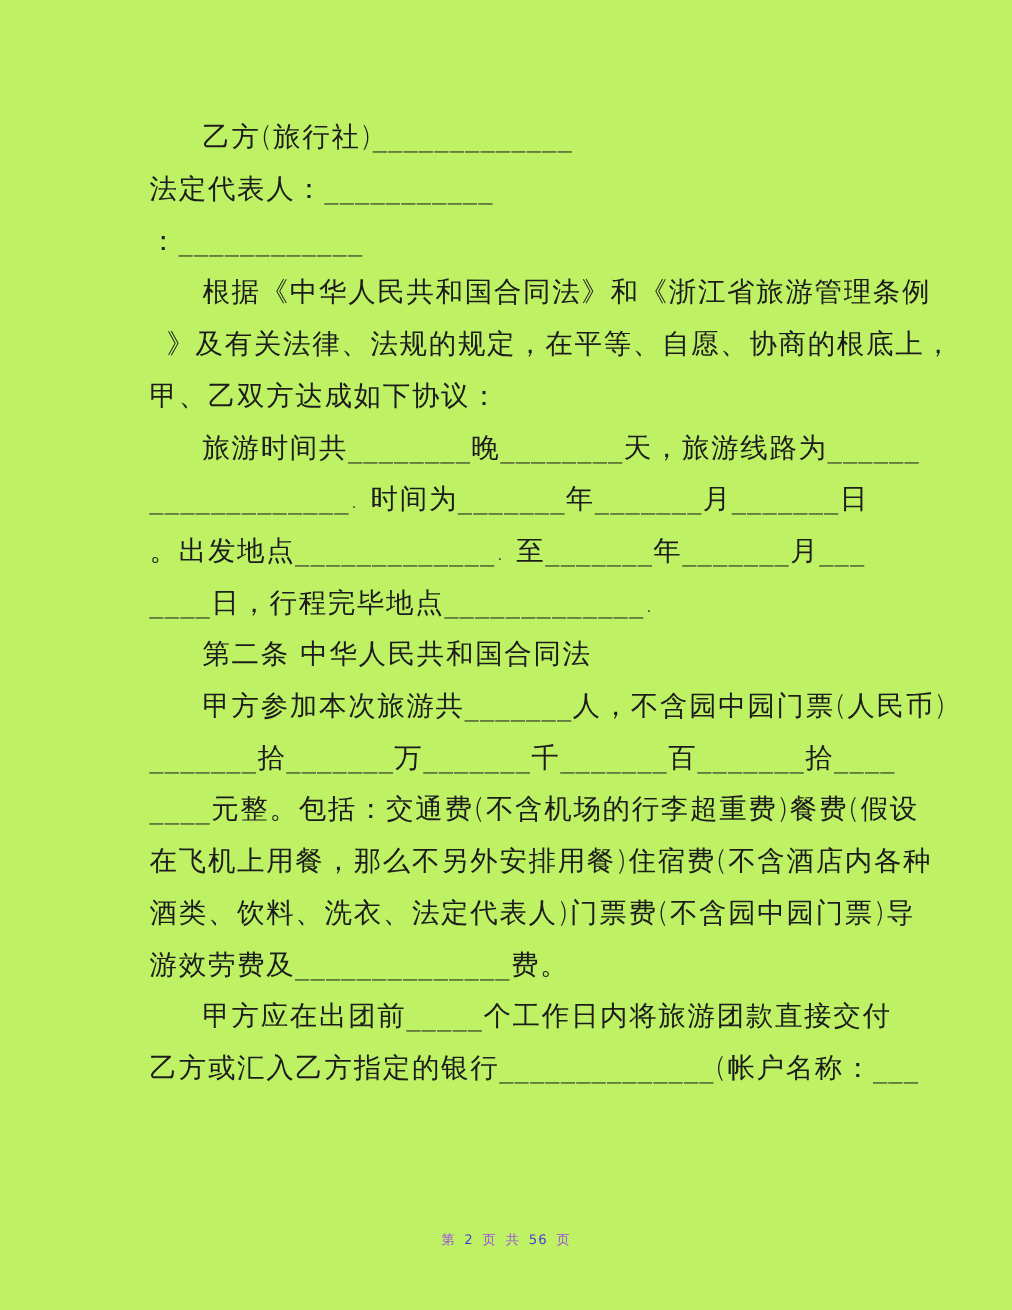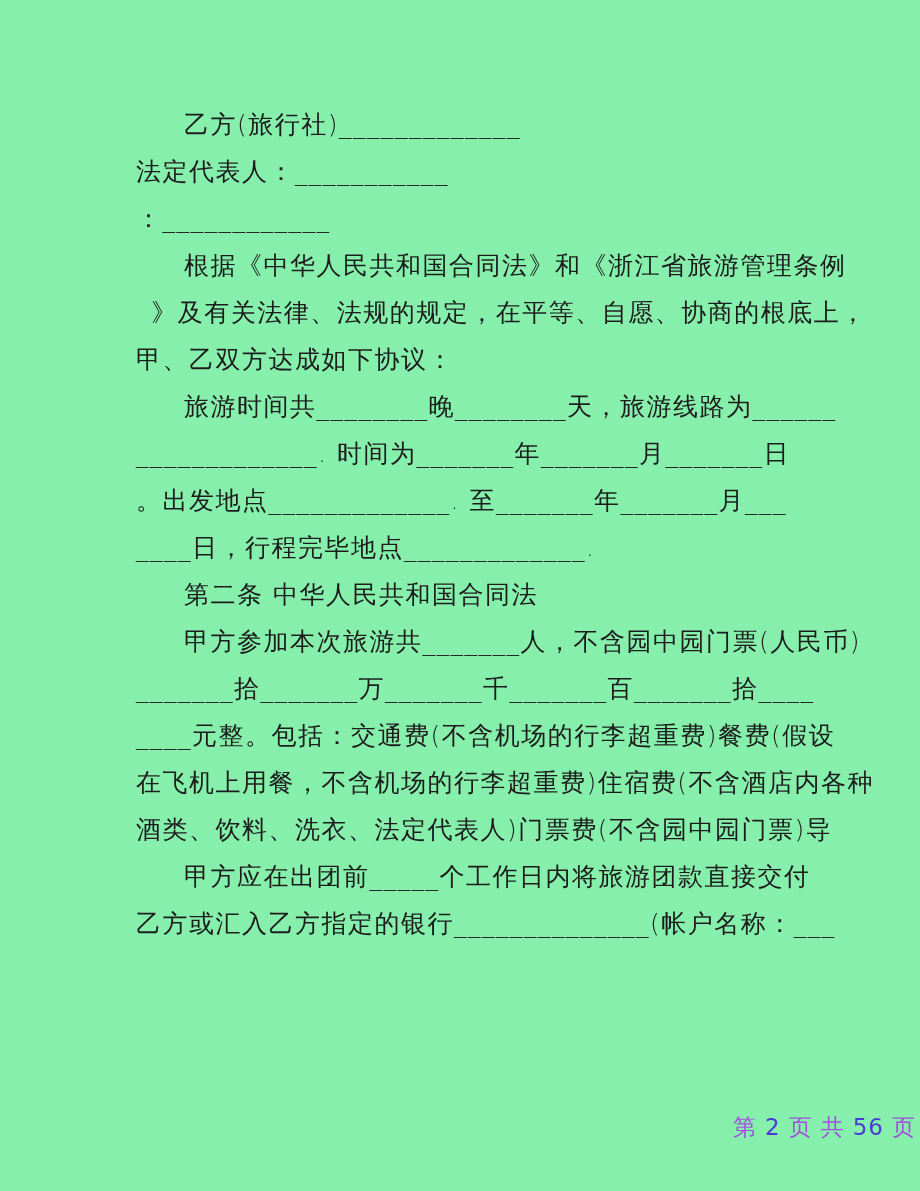--- a/index.html
+++ b/index.html
@@ -4,21 +4,21 @@
 <style>
   html, body {
     margin: 0;
     padding: 0;
     background: #ffffff;
   }
   .page {
     position: relative;
     width: 920px;
     height: 1191px;
-    background: #86efac;
+    background: #bef264;
     overflow: hidden;
     font-family: "DejaVu Sans", sans-serif;
     color: #1c1c1c;
   }
   .doc-body {
     padding: 101px 38px 0 136px;
   }
   .line {
     height: 47px;
     line-height: 47px;
@@ -28,22 +28,22 @@
     font-weight: 300;
   }
   .line.indent {
     padding-left: 48px;
   }
   .page-footer {
     position: absolute;
     left: 0;
     right: 0;
     top: 1112px;
-    text-align: right;
-    font-size: 23px;
+    text-align: center;
+    font-size: 12px;
     line-height: 30px;
     letter-spacing: 1px;
     font-weight: 500;
   }
   .footer-seg {
     margin: 0 4px;
   }
 </style>
 </head>
 <body>
@@ -57,19 +57,20 @@
       <div class="line" style="color: rgb(28, 28, 28); text-align: center;">》及有关法律、法规的规定，在平等、自愿、协商的根底上，</div>
       <div class="line" style="color: rgb(28, 28, 28);">甲、乙双方达成如下协议：</div>
       <div class="line indent" style="color: rgb(28, 28, 28);">旅游时间共________晚________天，旅游线路为______</div>
       <div class="line" style="color: rgb(28, 28, 28);">_____________. 时间为_______年_______月_______日</div>
       <div class="line" style="color: rgb(28, 28, 28);">。出发地点_____________. 至_______年_______月___</div>
       <div class="line" style="color: rgb(28, 28, 28);">____日，行程完毕地点_____________.</div>
       <div class="line indent" style="color: rgb(28, 28, 28);">第二条 中华人民共和国合同法</div>
       <div class="line indent" style="color: rgb(28, 28, 28);">甲方参加本次旅游共_______人，不含园中园门票(人民币)</div>
       <div class="line" style="color: rgb(28, 28, 28);">_______拾_______万_______千_______百_______拾____</div>
       <div class="line" style="color: rgb(28, 28, 28);">____元整。包括：交通费(不含机场的行李超重费)餐费(假设</div>
-      <div class="line" style="color: rgb(28, 28, 28);">在飞机上用餐，不含机场的行李超重费)住宿费(不含酒店内各种</div>
+      <div class="line" style="color: rgb(28, 28, 28);">在飞机上用餐，那么不另外安排用餐)住宿费(不含酒店内各种</div>
       <div class="line" style="color: rgb(28, 28, 28);">酒类、饮料、洗衣、法定代表人)门票费(不含园中园门票)导</div>
+      <div class="line" style="color: rgb(28, 28, 28);">游效劳费及______________费。</div>
       <div class="line indent" style="color: rgb(28, 28, 28);">甲方应在出团前_____个工作日内将旅游团款直接交付</div>
       <div class="line" style="color: rgb(28, 28, 28);">乙方或汇入乙方指定的银行______________(帐户名称：___</div>
     </div>
   <div class="page-footer" id="page-footer"><span class="footer-seg label" style="color: rgb(163, 79, 224);">第</span><span class="footer-seg number" style="color: rgb(74, 59, 214);">2</span><span class="footer-seg label" style="color: rgb(163, 79, 224);">页</span><span class="footer-seg label" style="color: rgb(163, 79, 224);">共</span><span class="footer-seg number" style="color: rgb(74, 59, 214);">56</span><span class="footer-seg label" style="color: rgb(163, 79, 224);">页</span></div>
 </div>
 
 </body></html>

